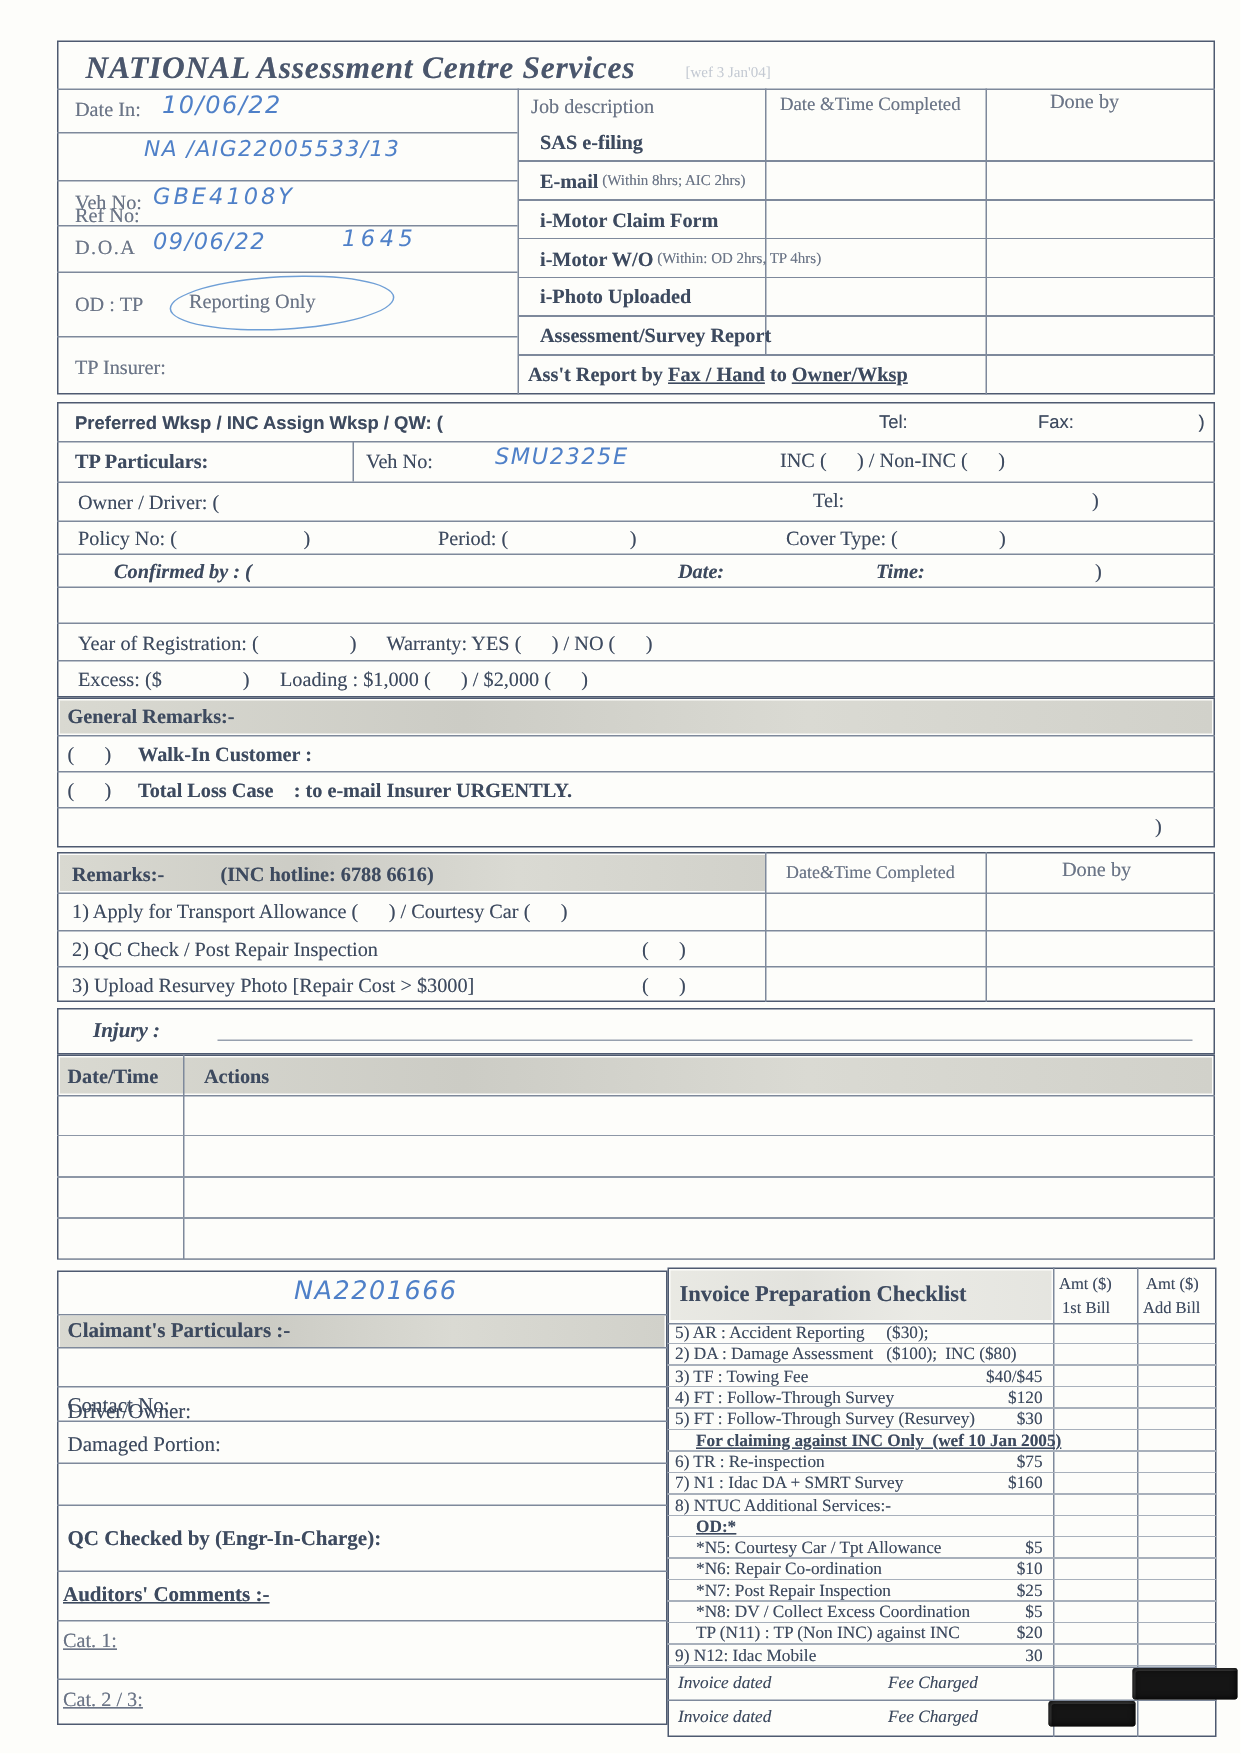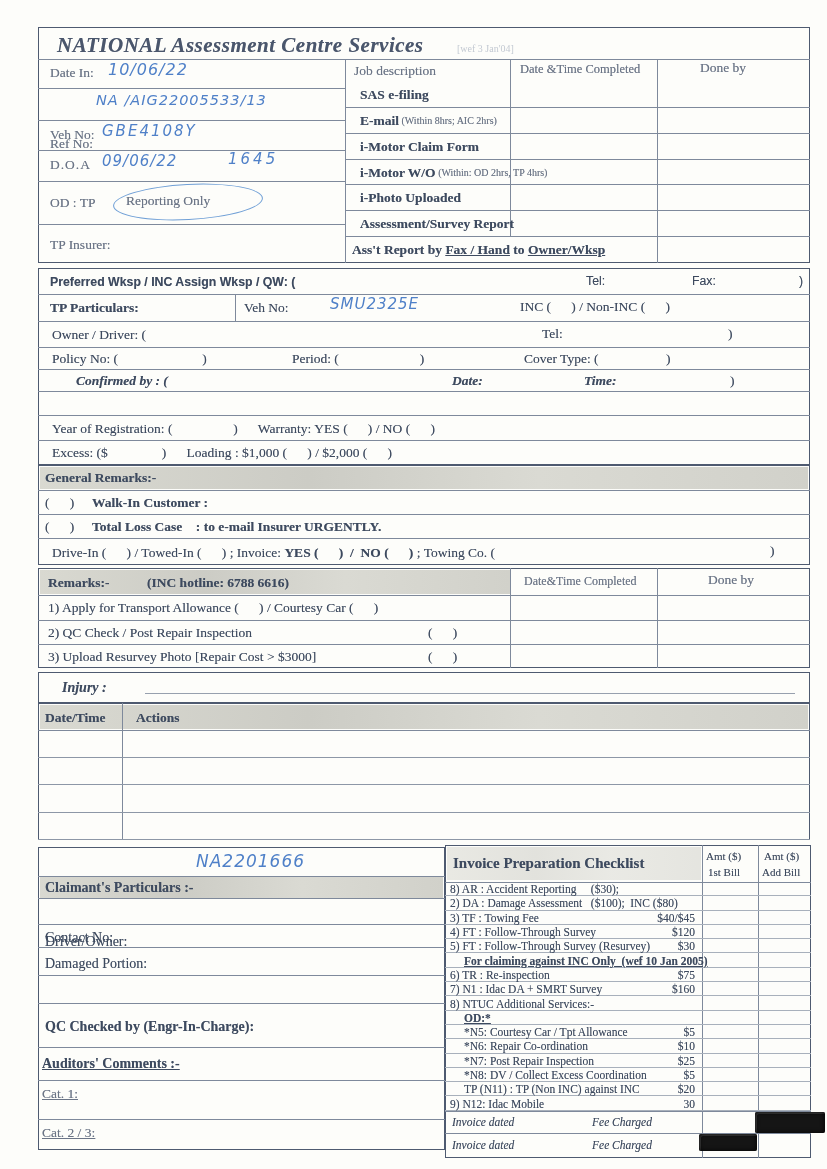--- a/index.html
+++ b/index.html
@@ -139,21 +139,20 @@
   <div class="box" style="left:38px;top:465px;width:772px;height:100px;"></div>
   <div class="shade" style="left:40px;top:467px;width:768px;height:22px;"></div>
   <span class="t b" style="left:45px;top:471px;">General Remarks:-</span>
   <i class="ln" style="left:38px;top:490px;width:772px;"></i>
   <i class="ln" style="left:38px;top:514px;width:772px;"></i>
   <i class="ln" style="left:38px;top:538px;width:772px;"></i>
   <span class="t" style="left:45px;top:496px;">(      )</span>
   <span class="t b" style="left:92px;top:496px;">Walk-In Customer :</span>
   <span class="t" style="left:45px;top:520px;">(      )</span>
   <span class="t b" style="left:92px;top:520px;">Total Loss Case    : to e-mail Insurer URGENTLY.</span>
-  <span class="t" style="left:52px;top:546px;"><span>Drive-In (      ) / Towed-In (      ) ; Invoice: </span><span class="b">YES (      )  /  NO (      )</span><span> ; Towing Co. (</span></span>
   <span class="t" style="left:770px;top:544px;">)</span>
 
   <div class="box" style="left:38px;top:568px;width:772px;height:100px;"></div>
   <div class="shade" style="left:40px;top:570px;width:470px;height:24px;"></div>
   <i class="vln" style="left:510px;top:568px;height:100px;"></i>
   <i class="vln" style="left:657px;top:568px;height:100px;"></i>
   <i class="ln" style="left:38px;top:595px;width:772px;"></i>
   <i class="ln" style="left:38px;top:620px;width:772px;"></i>
   <i class="ln" style="left:38px;top:644px;width:772px;"></i>
   <span class="t b" style="left:48px;top:576px;">Remarks:-</span>
@@ -206,21 +205,21 @@
   <span class="t b" style="left:453px;top:856px;font-size:15px;">Invoice Preparation Checklist</span>
   <span class="t" style="left:706px;top:851px;font-size:11px;">Amt ($)</span>
   <span class="t" style="left:708px;top:867px;font-size:11px;">1st Bill</span>
   <span class="t" style="left:764px;top:851px;font-size:11px;">Amt ($)</span>
   <span class="t" style="left:762px;top:867px;font-size:11px;">Add Bill</span>
   <i class="ln" style="left:445px;top:882px;width:366px;"></i>
   <div class="rowlines-inv" style="left:445px;top:882px;width:366px;height:229px;"></div>
 
   <div class="invitems" style="left:450px;top:882px;width:250px;">
     <div class="invrow">
-        <span style="white-space:pre;">8) AR : Accident Reporting     ($30);</span>
+        <span style="white-space:pre;">5) AR : Accident Reporting     ($30);</span>
         <span class="price"></span>
       </div>
     <div class="invrow">
         <span style="white-space:pre;">2) DA : Damage Assessment   ($100);</span>
         <span class="price" style="white-space:pre;">INC ($80)      </span>
       </div>
     <div class="invrow">
         <span>3) TF : Towing Fee</span>
         <span class="price">$40/$45</span>
       </div>

